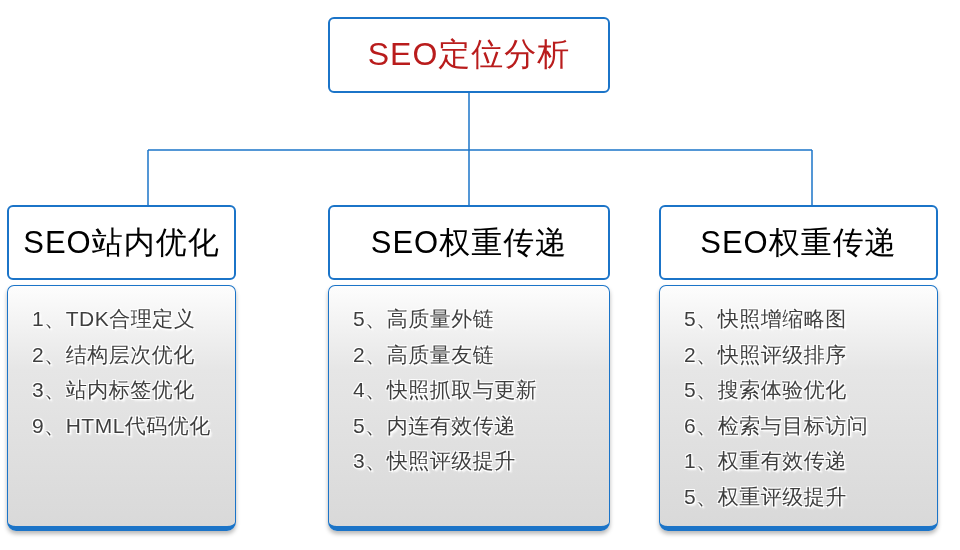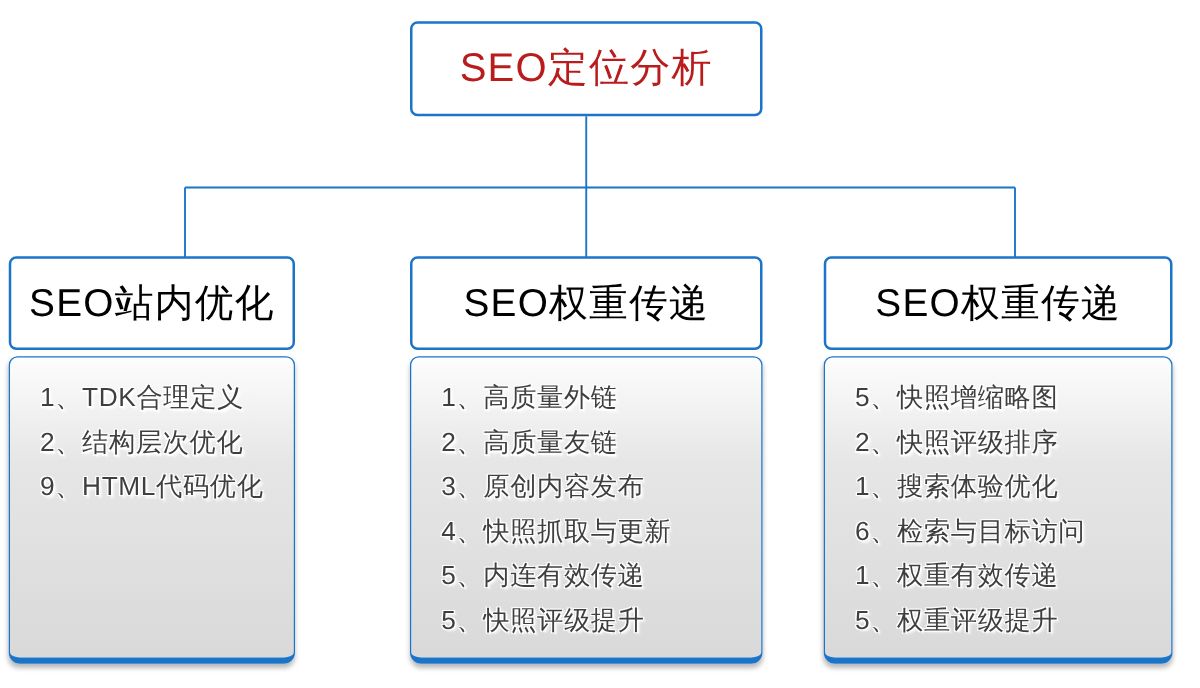--- a/index.html
+++ b/index.html
@@ -105,45 +105,45 @@
     <span>SEO定位分析</span>
   </div>
 
   <div class="branch b0">
     <div class="branch-header">
       <span>SEO站内优化</span>
     </div>
     <div class="branch-list">
       <div class="item">1、TDK合理定义</div>
       <div class="item">2、结构层次优化</div>
+      <div class="item">3、站内标签优化</div>
       <div class="item">9、HTML代码优化</div>
     </div>
   </div>
 
   <div class="branch b1">
     <div class="branch-header">
       <span>SEO权重传递</span>
     </div>
     <div class="branch-list">
-      <div class="item">1、高质量外链</div>
+      <div class="item">5、高质量外链</div>
       <div class="item">2、高质量友链</div>
-      <div class="item">3、原创内容发布</div>
       <div class="item">4、快照抓取与更新</div>
       <div class="item">5、内连有效传递</div>
-      <div class="item">5、快照评级提升</div>
+      <div class="item">3、快照评级提升</div>
     </div>
   </div>
 
   <div class="branch b2">
     <div class="branch-header">
       <span>SEO权重传递</span>
     </div>
     <div class="branch-list">
       <div class="item">5、快照增缩略图</div>
       <div class="item">2、快照评级排序</div>
-      <div class="item">1、搜索体验优化</div>
+      <div class="item">5、搜索体验优化</div>
       <div class="item">6、检索与目标访问</div>
       <div class="item">1、权重有效传递</div>
       <div class="item">5、权重评级提升</div>
     </div>
   </div>
 
 </div>
 
 </body></html>

